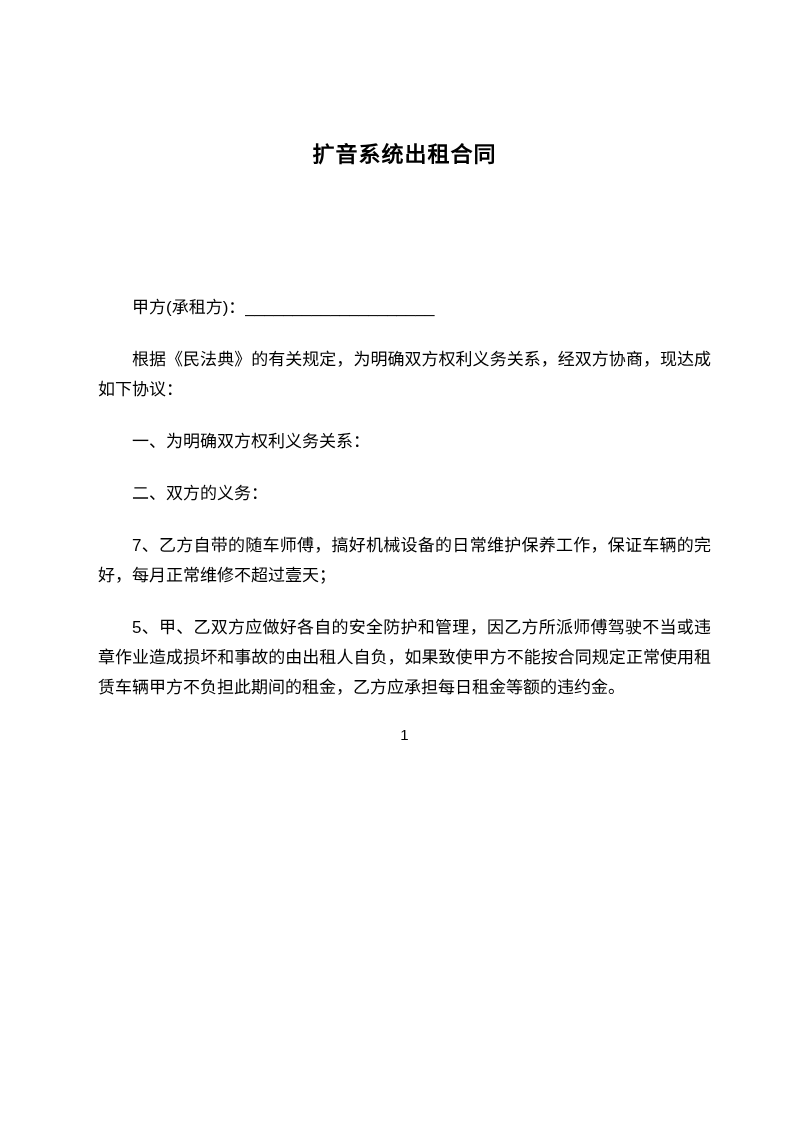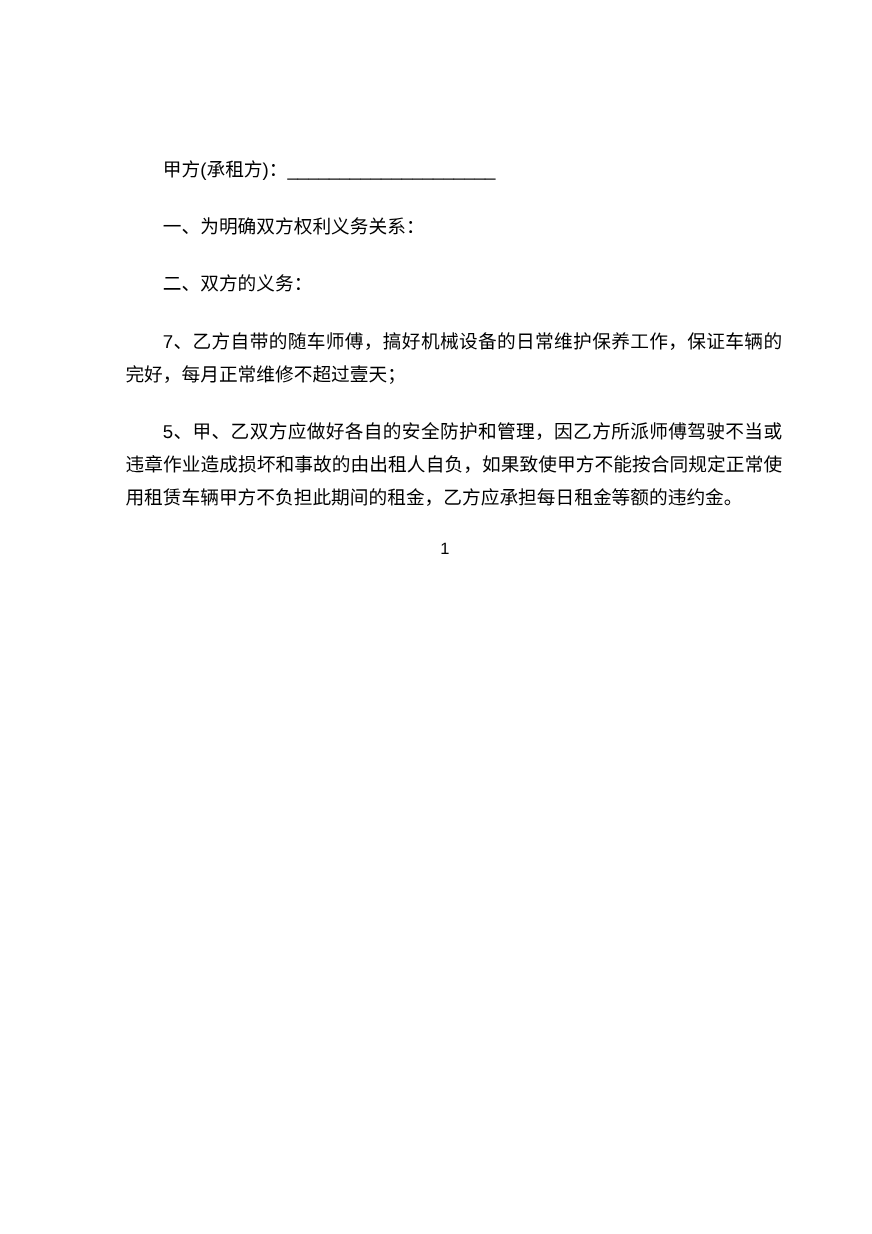--- a/index.html
+++ b/index.html
@@ -22,21 +22,21 @@
     font-size: 22px;
     font-weight: bold;
     line-height: 30px;
     text-align: center;
     letter-spacing: 1px;
     margin: 0 0 123px 0;
   }
   .para {
     font-size: 17px;
     line-height: 30px;
-    margin: 0 0 22px 16px;
+    margin: 0 0 22px 0;
     text-indent: 2em;
     text-align: justify;
     word-break: break-all;
   }
   .para .blank {
     letter-spacing: 0;
     white-space: nowrap;
   }
   .page-number {
     font-size: 15px;
@@ -44,24 +44,26 @@
     text-align: center;
     text-indent: 0;
     margin-top: 8px;
   }
 </style>
 </head>
 <body>
 
 <div class="page">
 
+  <h1 class="doc-title">扩音系统出租合同</h1>
 
   <p class="para"><span>甲方(承租方)：</span><span class="blank">____________________</span></p>
 
 
+  <p class="para">根据《民法典》的有关规定，为明确双方权利义务关系，经双方协商，现达成如下协议：</p>
 
   <p class="para">一、为明确双方权利义务关系：</p>
 
 
   <p class="para">二、双方的义务：</p>
 
 
 
 
   <p class="para">7、乙方自带的随车师傅，搞好机械设备的日常维护保养工作，保证车辆的完好，每月正常维修不超过壹天；</p>

